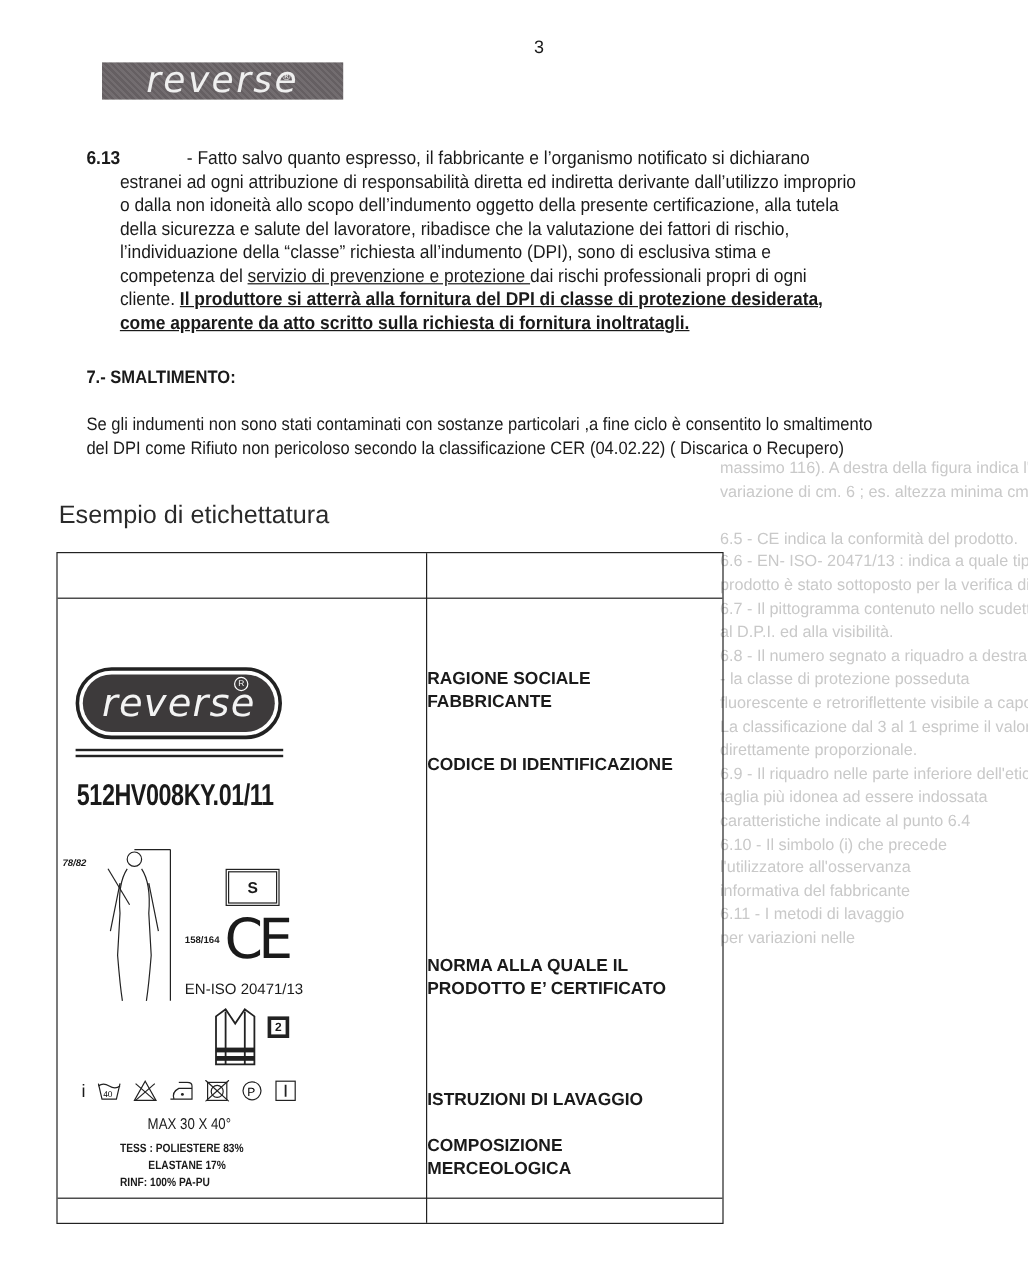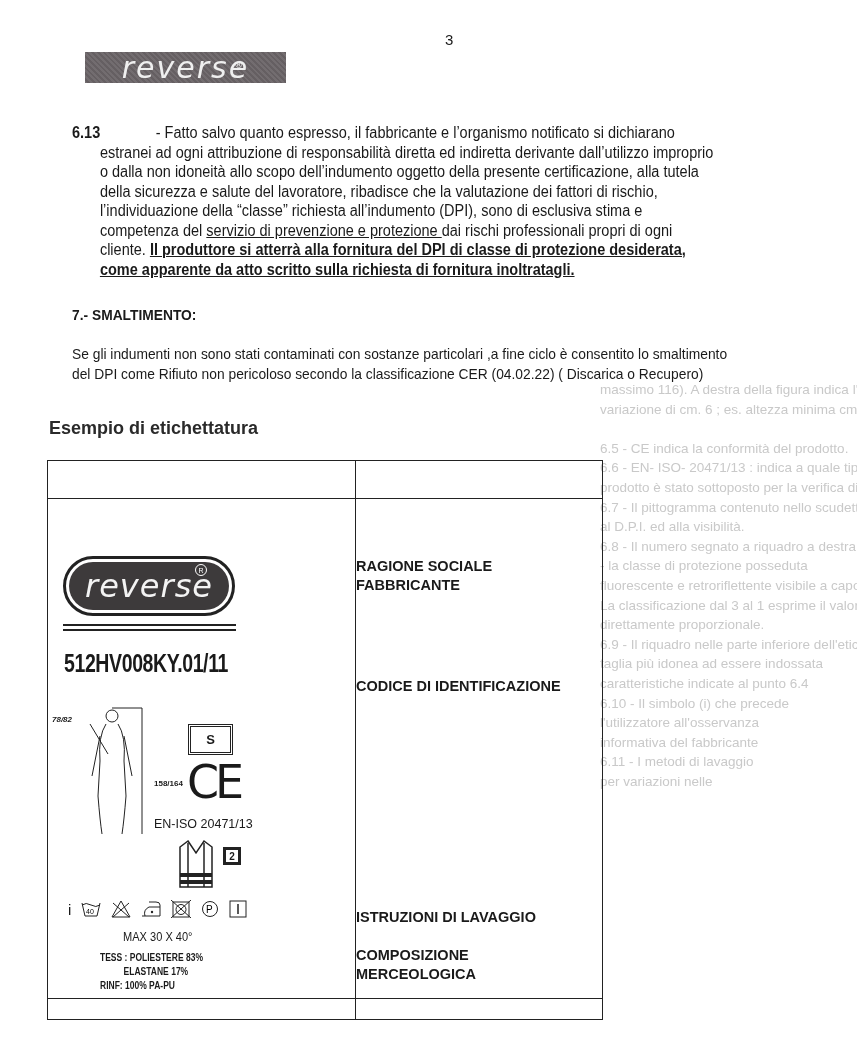--- a/index.html
+++ b/index.html
@@ -17,21 +17,21 @@
 
   .sec613 { left:72px; top:123px; width:772px; font-size:15.6px; line-height:19.5px; text-align:justify; font-family:"Liberation Sans", sans-serif; transform:scaleX(0.93); transform-origin:left top; width:830px; }
   .sec613 .num { font-weight:bold; display:inline-block; width:90px; }
   .sec613 .indent { padding-left:30px; }
   .u { text-decoration:underline; }
   .bu { font-weight:bold; text-decoration:underline; }
 
   .h7 { left:72px; top:306px; font-size:15px; font-weight:bold; transform:scaleX(0.92); transform-origin:left top; }
   .p7 { left:72px; top:344px; font-size:15px; line-height:19.5px; transform:scaleX(0.92); transform-origin:left top; width:850px; }
 
-  .h-label { left:49px; top:418px; font-size:18px; font-weight:bold; color:#2a2a2a; }
+  .h-label { left:49px; top:418px; font-size:21px; font-weight:normal; color:#2a2a2a; }
 
   .tbl { left:47px; top:460px; width:556px; height:560px; border:1.5px solid #222; box-sizing:border-box; }
   .tbl .vline { position:absolute; left:307px; top:0; bottom:0; border-left:1.5px solid #222; }
   .tbl .hline1 { position:absolute; left:0; right:0; top:37px; border-top:1.5px solid #222; }
   .tbl .hline2 { position:absolute; left:0; right:0; top:537px; border-top:1.5px solid #222; }
 
   .right-text { position:absolute; left:308px; width:248px; text-align:left; font-size:14.5px; line-height:19px; color:#1a1a1a;font-weight:bold; }
 
   .brand-oval { position:absolute; left:15px; top:95px; width:172px; height:60px; border:3px solid #222; border-radius:32px; box-sizing:border-box; padding:3px; }
   .brand-oval .inner { width:100%; height:100%; background:#3d3a3b; border-radius:26px; display:flex; align-items:center; justify-content:center; position:relative; }
@@ -175,21 +175,25 @@
   </div>
   <div class="max">MAX 30 X 40°</div>
   <div class="comp">TESS : POLIESTERE 83%
           ELASTANE 17%
 RINF: 100% PA-PU</div>
 
   <div class="right-text" style="top:96px;">
     <div>RAGIONE SOCIALE</div>
     <div>FABBRICANTE</div>
   </div>
-  <div class="right-text" style="top:168px;margin-top:48px;">CODICE DI IDENTIFICAZIONE</div>
+  <div class="right-text" style="top:168px;">CODICE DI IDENTIFICAZIONE</div>
+  <div class="right-text" style="top:335px;">
+    <div>NORMA ALLA QUALE IL</div>
+    <div>PRODOTTO E’ CERTIFICATO</div>
+  </div>
   <div class="right-text" style="top:392px;">
   </div>
   <div class="right-text" style="top:447px;">ISTRUZIONI DI LAVAGGIO</div>
   <div class="right-text" style="top:485px;">
     <div>COMPOSIZIONE</div>
     <div>MERCEOLOGICA</div>
   </div>
 </div>
 
 </body></html>

